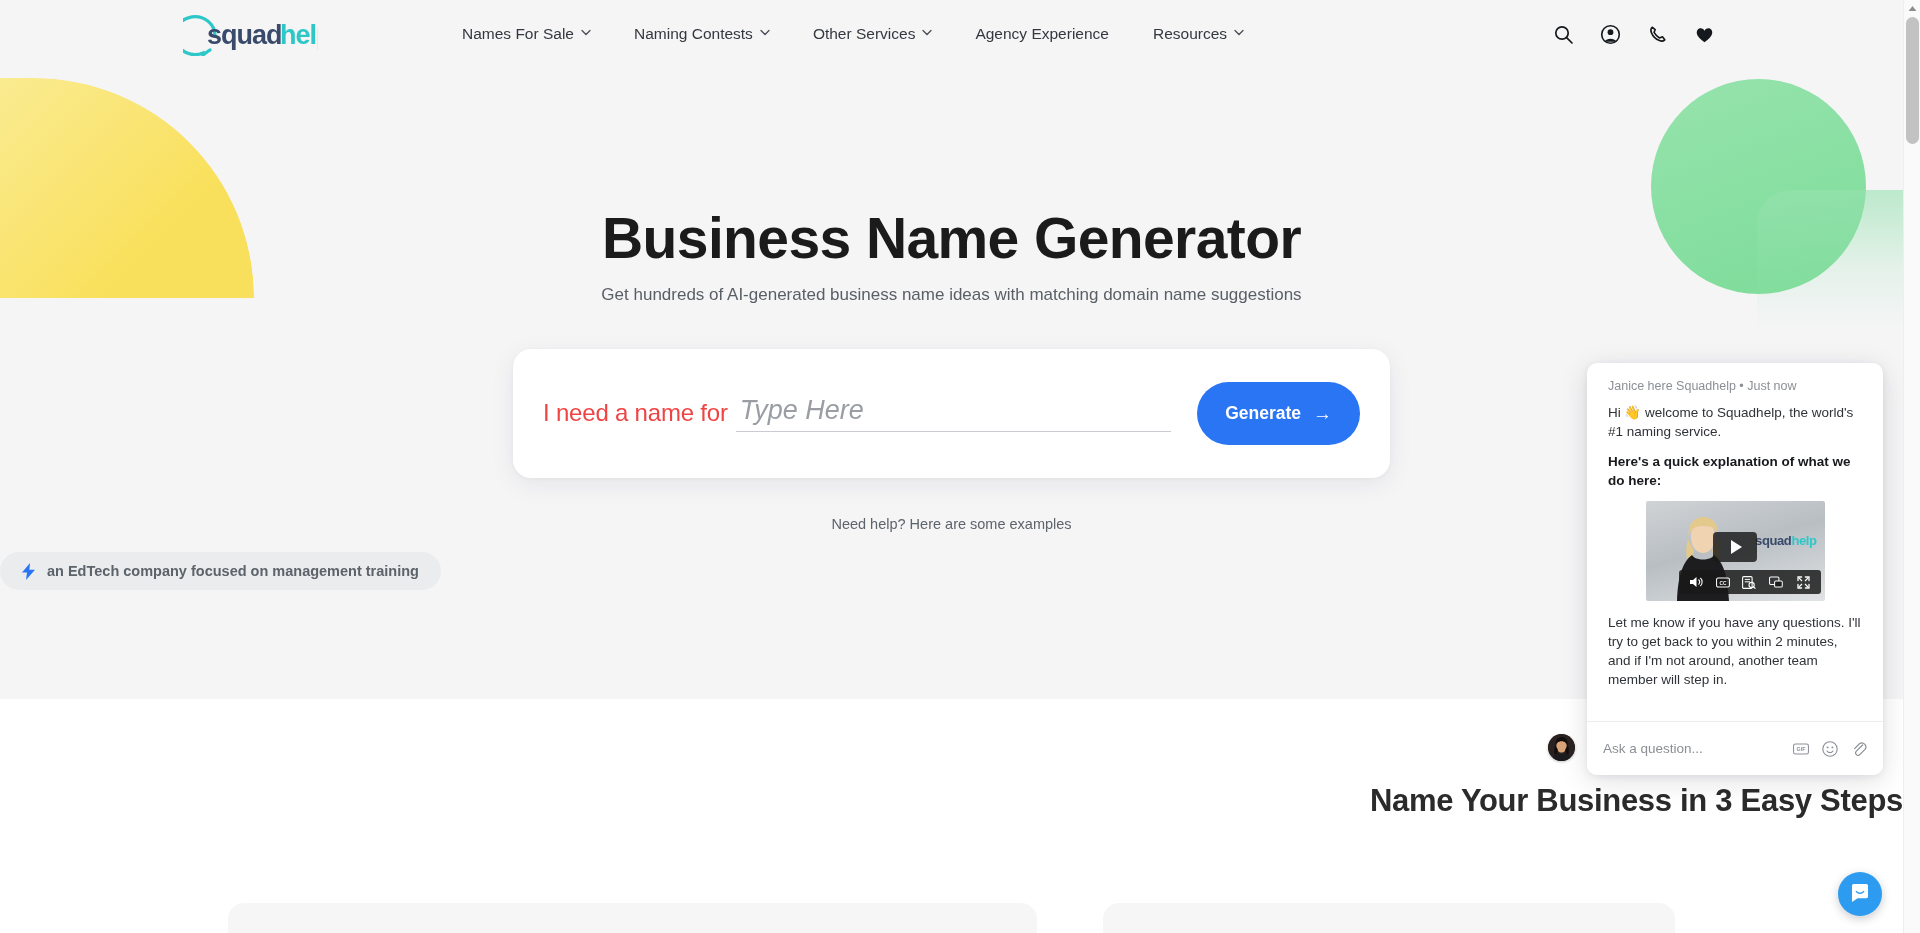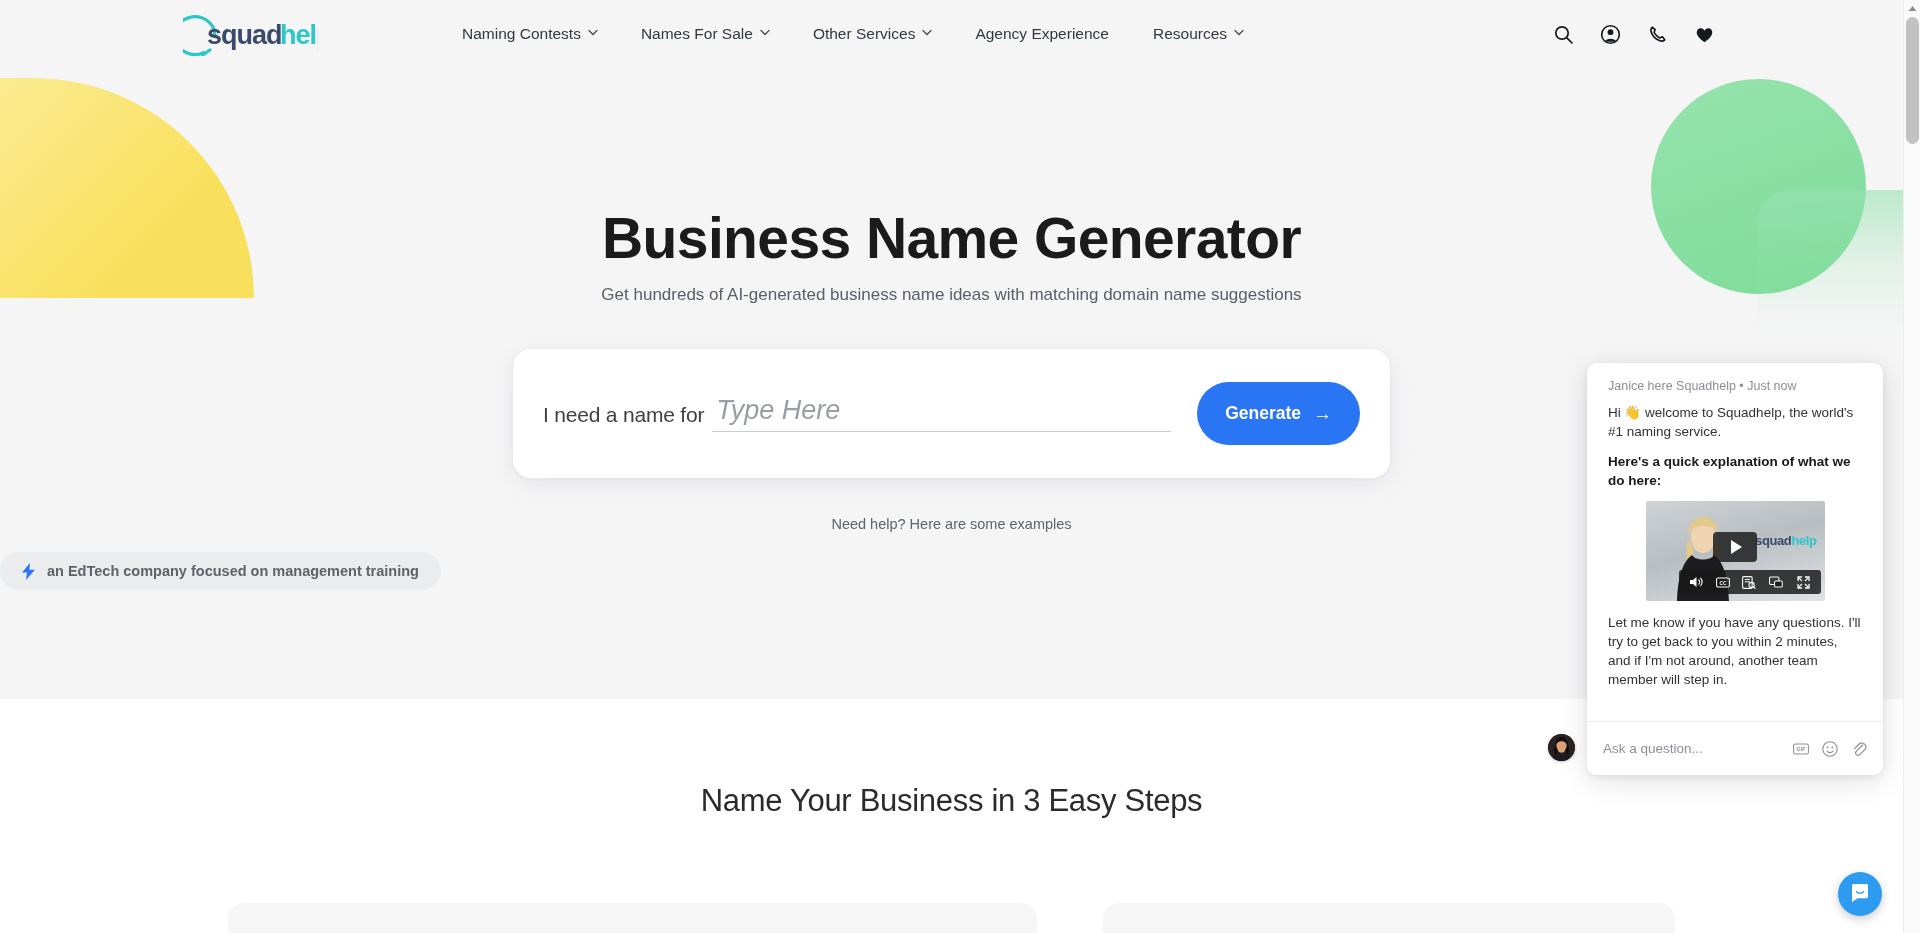--- a/index.html
+++ b/index.html
@@ -70,21 +70,21 @@
 
   .search-card {
     position: absolute; left: 513px; top: 349px;
     width: 877px; height: 129px;
     background: #fff; border-radius: 18px;
     box-shadow: 0 6px 26px rgba(30,35,50,0.07), 0 1px 4px rgba(30,35,50,0.04);
     display: flex; align-items: center; padding: 0 30px;
   }
   .search-inner { display: flex; align-items: flex-end; flex: 1; }
   .need-label {
-    font-size: 21px; color: #404040; font-weight: 400;
+    font-size: 24px; color: #ef4444; font-weight: 400;
     white-space: nowrap; padding-bottom: 5px; letter-spacing: -0.2px;
   }
   .name-input {
     flex: 1; margin-left: 8px; border: none; outline: none;
     border-bottom: 1.5px solid #c9ccd1;
     font-family: "Liberation Sans", sans-serif;
     font-size: 27px; font-style: italic; color: #20242a;
     background: transparent; padding: 0 4px 5px 4px;
     min-width: 0;
   }
@@ -110,21 +110,21 @@
     cursor: pointer;
   }
   .bolt { width: 14px; height: 18px; display:flex; align-items:center; }
 
   
   .section {
     position: absolute; left: 0; top: 699px; width: 1903px; height: 234px; background: #fff;
   }
   .section-title {
     position: absolute; left: 0; top: 84px; width: 1903px;
-    text-align: center; font-size: 31px; font-weight: 400; color: #2b2b2b; letter-spacing: -0.3px;
+    text-align: right; font-size: 31px; font-weight: 700; color: #2b2b2b; letter-spacing: -0.3px;
   }
   .step-card {
     position: absolute; top: 204px; height: 60px;
     background: #f6f6f7; border-radius: 16px;
   }
   .step-card.a { left: 228px; width: 809px; }
   .step-card.b { left: 1103px; width: 572px; }
 
   
   .chat-panel {
@@ -220,29 +220,29 @@
     <a class="logo">
       <svg width="135" height="42" viewBox="0 0 135 42" aria-hidden="true">
         <path d="M32 21 A20 19 0 1 0 20 39 L20 41 L26 36.5 L27 36" fill="none" stroke="#2dc7c7" stroke-width="3.2" stroke-linecap="round"></path>
         <text x="24" y="30" font-family="Liberation Sans, sans-serif" font-size="27" font-weight="700" fill="#3a4a6b" letter-spacing="-1">squad</text>
         <text x="97" y="30" font-family="Liberation Sans, sans-serif" font-size="27" font-weight="700" fill="#2dc7c7" letter-spacing="-1">help</text>
       </svg>
     </a>
 
     <nav class="nav">
       <div class="nav-item">
-        <span>Naming Contests</span>
+        <span>Names For Sale</span>
         <span class="chev">
           <svg width="10" height="7" viewBox="0 0 10 7">
               <path d="M1 1.5 L5 5.5 L9 1.5" fill="none" stroke="#4a4f56" stroke-width="1.3" stroke-linecap="round"></path>
             </svg>
         </span>
       </div>
       <div class="nav-item">
-        <span>Names For Sale</span>
+        <span>Naming Contests</span>
         <span class="chev">
           <svg width="10" height="7" viewBox="0 0 10 7">
               <path d="M1 1.5 L5 5.5 L9 1.5" fill="none" stroke="#4a4f56" stroke-width="1.3" stroke-linecap="round"></path>
             </svg>
         </span>
       </div>
       <div class="nav-item">
         <span>Other Services</span>
         <span class="chev">
           <svg width="10" height="7" viewBox="0 0 10 7">

